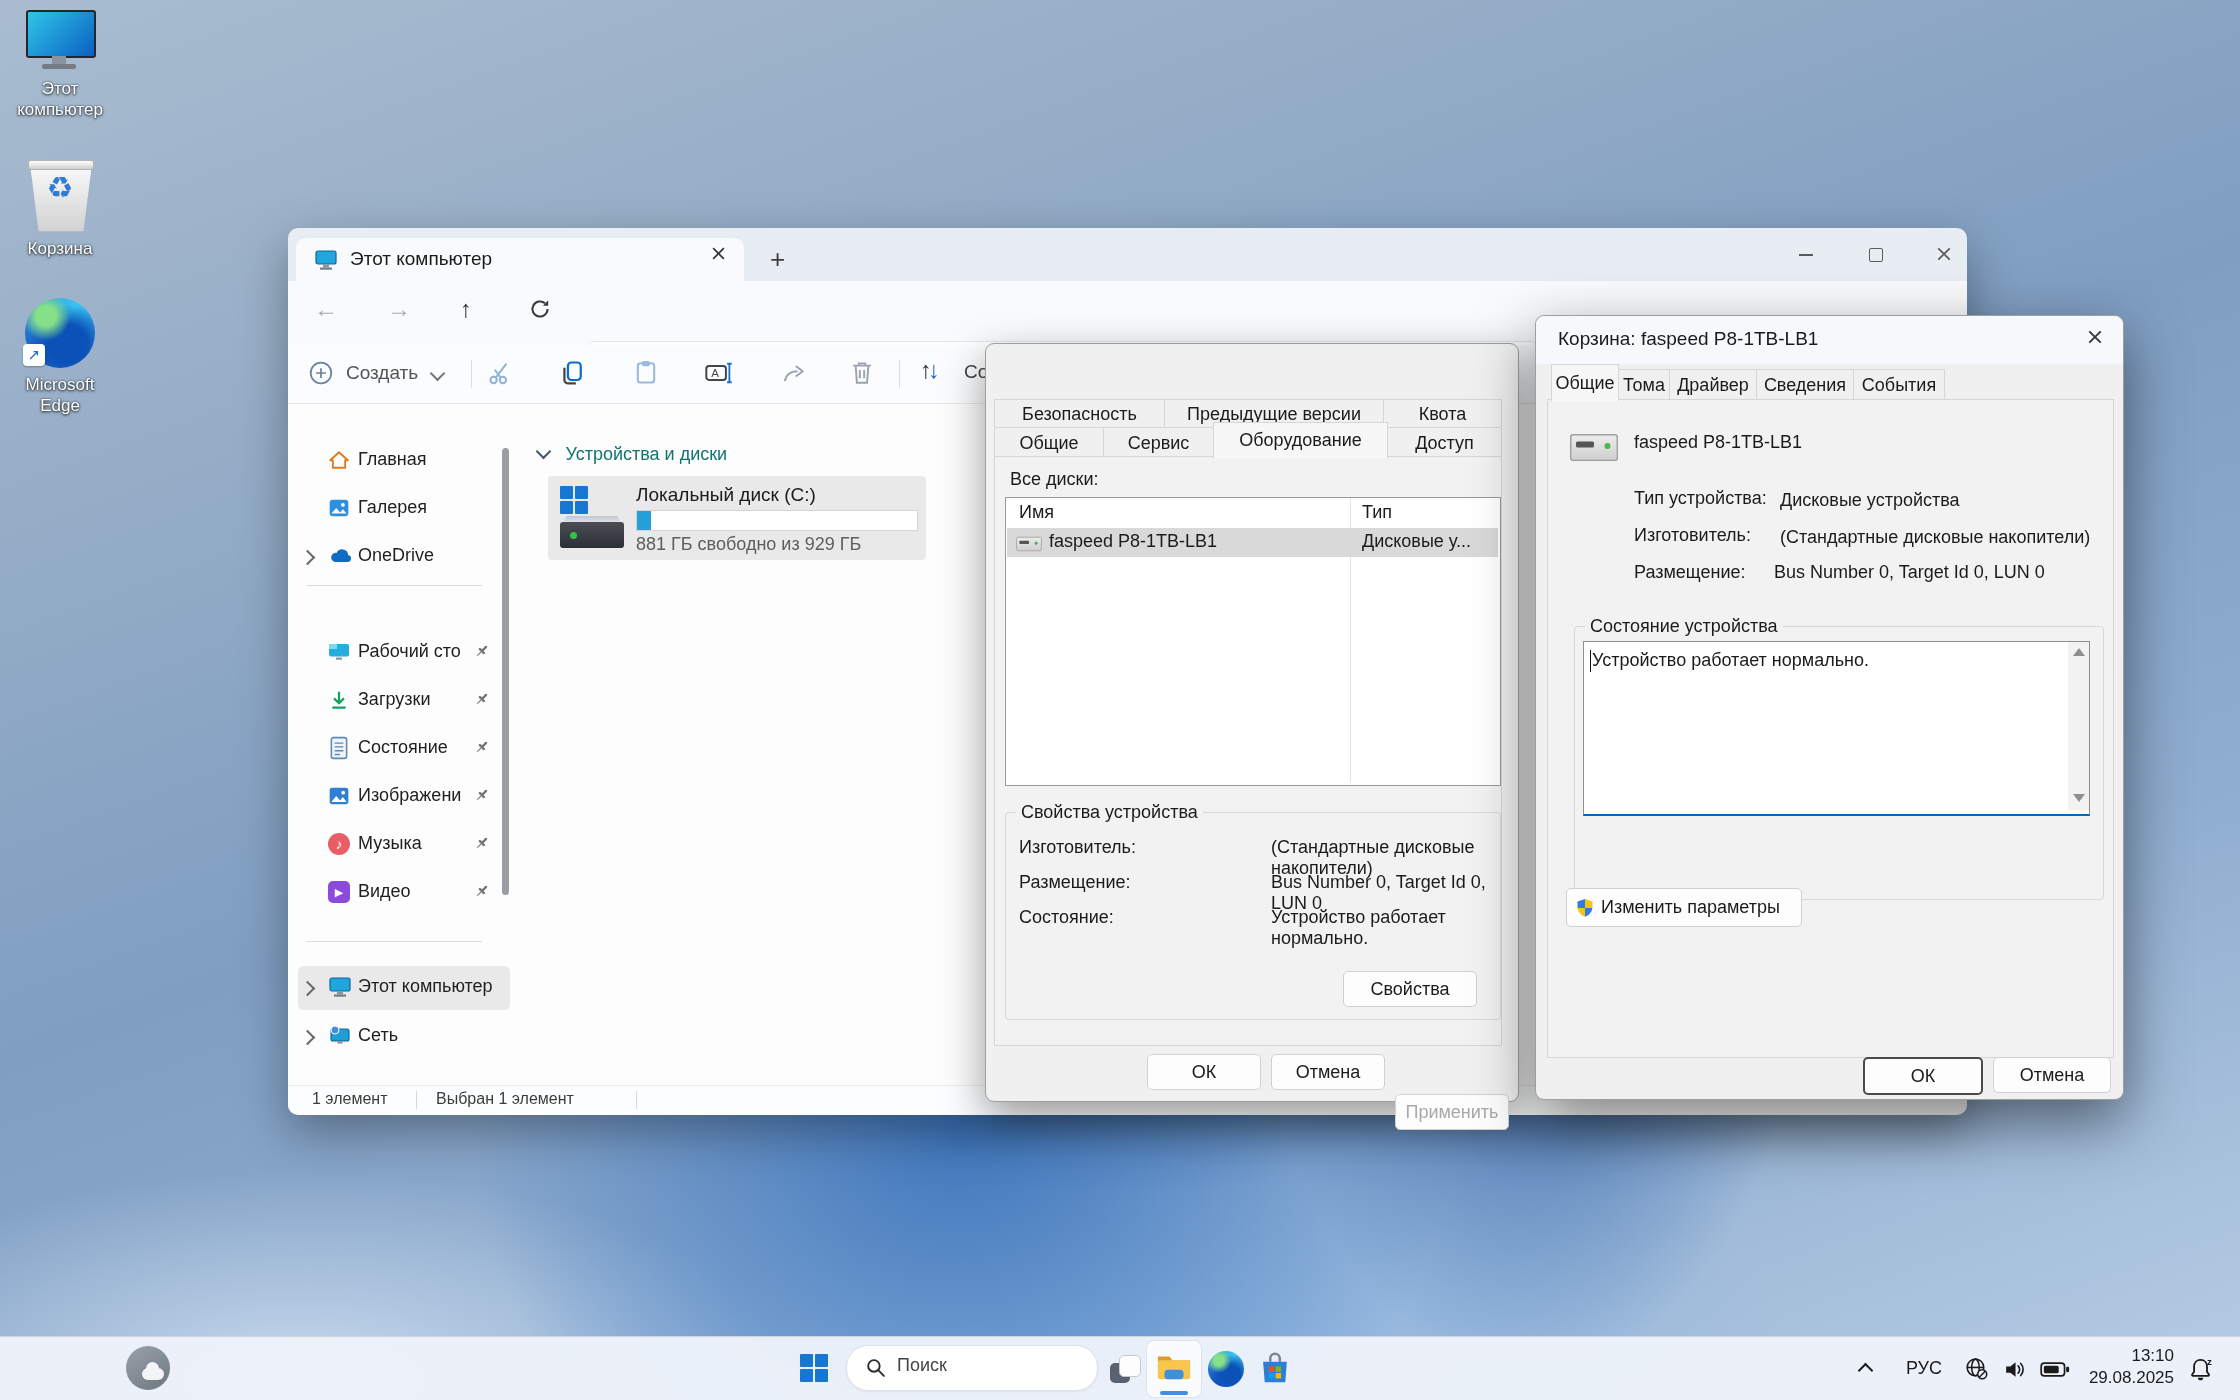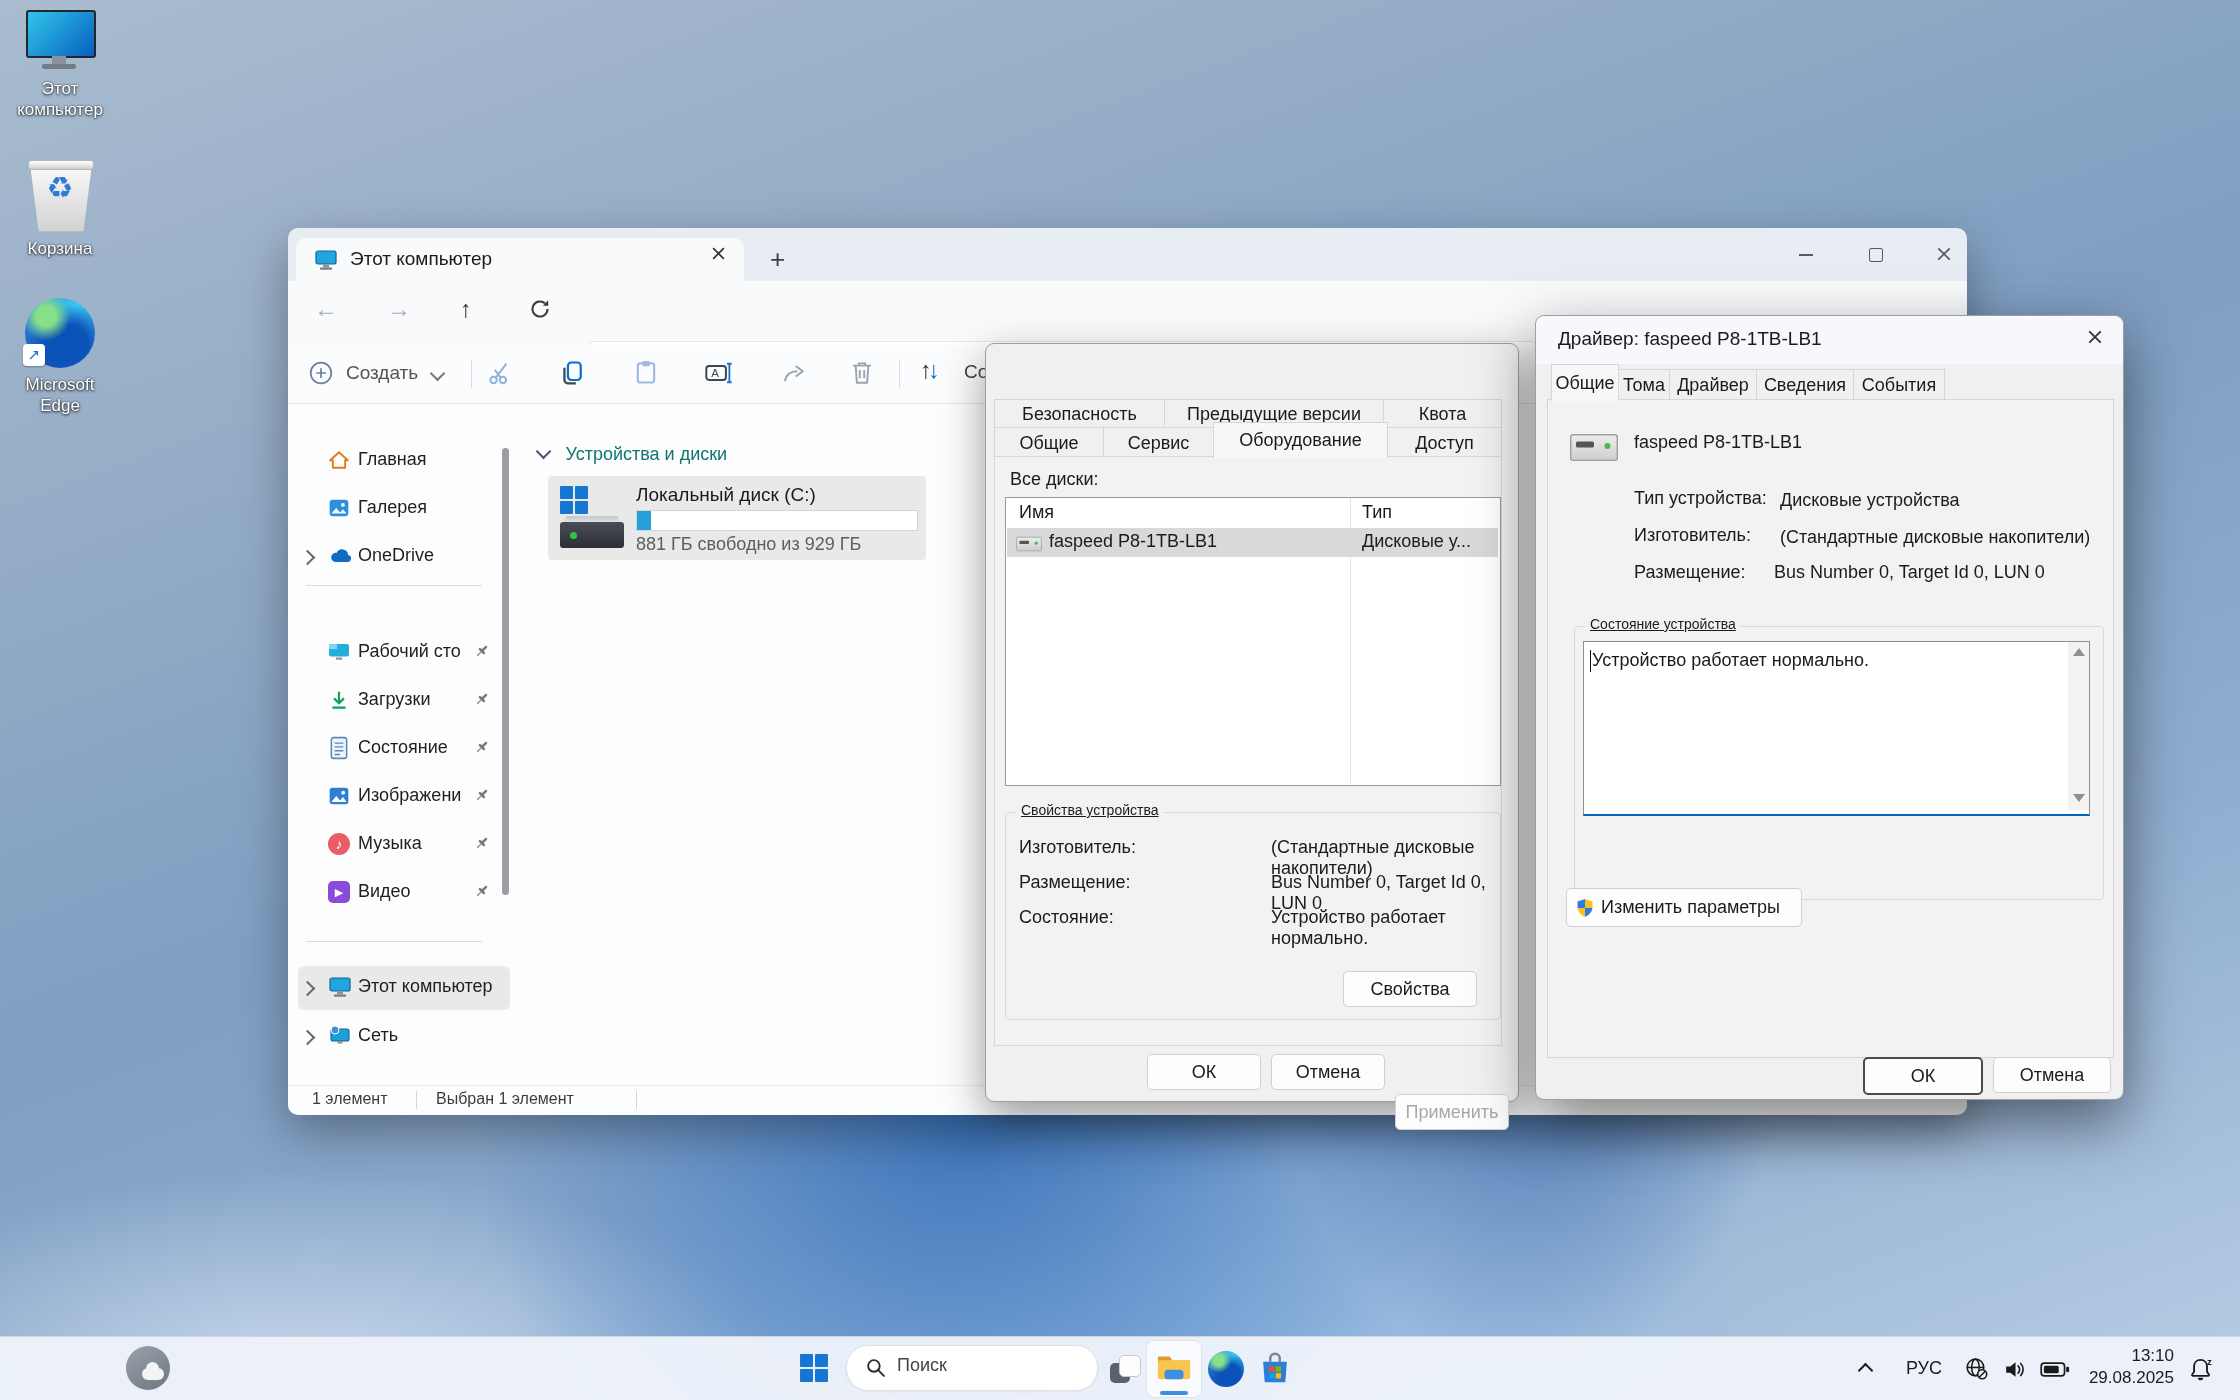--- a/index.html
+++ b/index.html
@@ -39,21 +39,21 @@
   .bar{left:88px;top:34px;width:280px;height:19px;background:#fff;border:1px solid #d4d4d4;}
   .winlogo{display:grid;grid-template-columns:13px 13px;grid-template-rows:13px 13px;gap:2px;}
   .winlogo span{background:#1677d2;border-radius:1px;}
   
   .dlg{background:#f0f0f0;border:1px solid #9e9e9e;border-radius:9px;box-shadow:0 16px 44px rgba(0,0,0,.4);}
   .dlg-title{font-size:19px;color:#1b1b1b;white-space:nowrap;}
   .ctab{position:absolute;background:#f0f0f0;border:1px solid #d6d6d6;border-bottom:none;text-align:center;font-size:18px;color:#1b1b1b;}
   .ctab.active{background:#f7f7f7;z-index:3;}
   .cpage{position:absolute;background:#f2f2f2;border:1px solid #d6d6d6;}
   .grp{position:absolute;border:1px solid #d8d8d8;border-radius:4px;}
-  .grp-label{position:absolute;top:-11px;left:10px;background:#f2f2f2;padding:0 5px;font-size:14px;text-decoration:underline;}
+  .grp-label{position:absolute;top:-11px;left:10px;background:#f2f2f2;padding:0 5px;font-size:18px;}
   .btn{position:absolute;background:#fdfdfd;border:1px solid #d0d0d0;border-radius:5px;font-size:18px;
     display:flex;align-items:center;justify-content:center;color:#1b1b1b;}
   .btn.default{border:2px solid #4a4a4a;}
   .btn.disabled{color:#a8a8a8;margin-top:40px;}
   .t18{font-size:18px;}.t19{font-size:19px;}
   .listbox{position:absolute;background:#fff;border:1px solid #9a9a9a;}
   .xglyph{stroke:#333;stroke-width:1.6;}
   
   .taskbar{left:0;top:1336px;width:2240px;height:64px;background:rgba(238,243,250,.96);border-top:1px solid #ccd5e0;z-index:50;}
   .search-pill{left:846px;top:8px;width:250px;height:44px;background:#fff;border:1px solid #dde2e9;border-radius:22px;box-shadow:0 1px 2px rgba(0,0,0,.05);}
@@ -397,21 +397,21 @@
       </div>
     </div>
 
     <div class="btn" style="left:161px;top:710px;width:112px;height:34px">ОК</div>
     <div class="btn" style="left:285px;top:710px;width:112px;height:34px">Отмена</div>
     <div class="btn disabled" style="left:409px;top:710px;width:112px;height:34px">Применить</div>
   </div>
 
   <div class="abs dlg" style="left:1535px;top:315px;width:587px;height:783px;z-index:30;box-shadow:0 22px 60px rgba(0,0,0,.5)">
     <div class="abs" style="left:0;top:0;width:587px;height:48px;background:#f6f8fb;border-radius:9px 9px 0 0">
-      <span class="abs dlg-title" style="left:22px;top:12px">Драйвер: faspeed P8-1TB-LB1</span>
+      <span class="abs dlg-title" style="left:22px;top:12px">Корзина: faspeed P8-1TB-LB1</span>
       <span class="abs" style="left:545px;top:13px;width:28px;height:24px;text-align:center">
         <svg width="16" height="16" viewBox="0 0 14 14">
             <path d="M2 2l10 10M12 2L2 12" class="xglyph" fill="none"></path>
           </svg>
       </span>
     </div>
 
     <div class="ctab active" style="left:15px;top:48px;width:66px;height:36px;line-height:36px">Общие</div>
     <div class="ctab" style="left:82px;top:53px;width:50px;height:31px;line-height:31px">Тома</div>
     <div class="ctab" style="left:133px;top:53px;width:86px;height:31px;line-height:31px">Драйвер</div>

